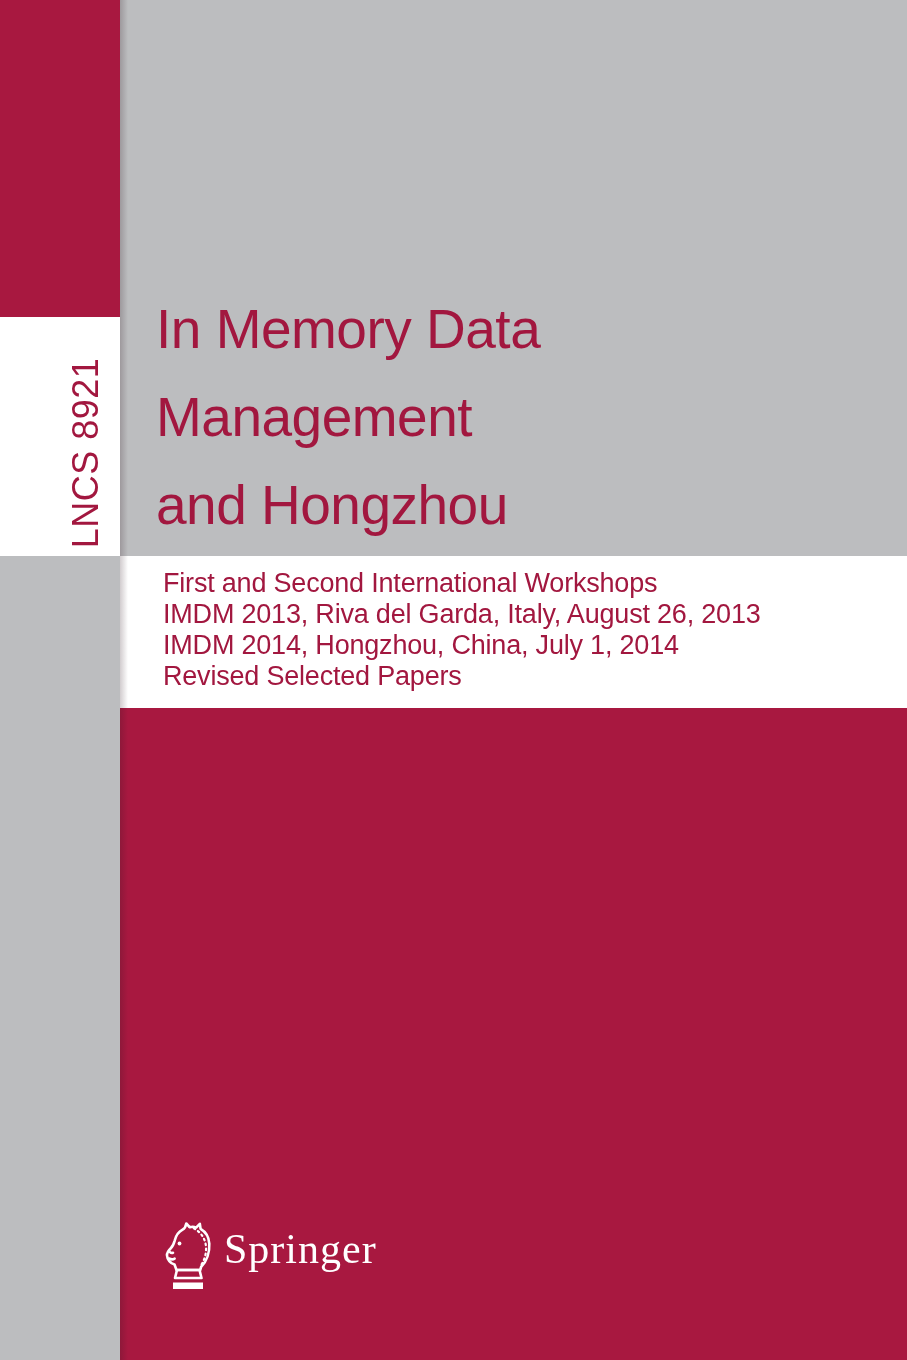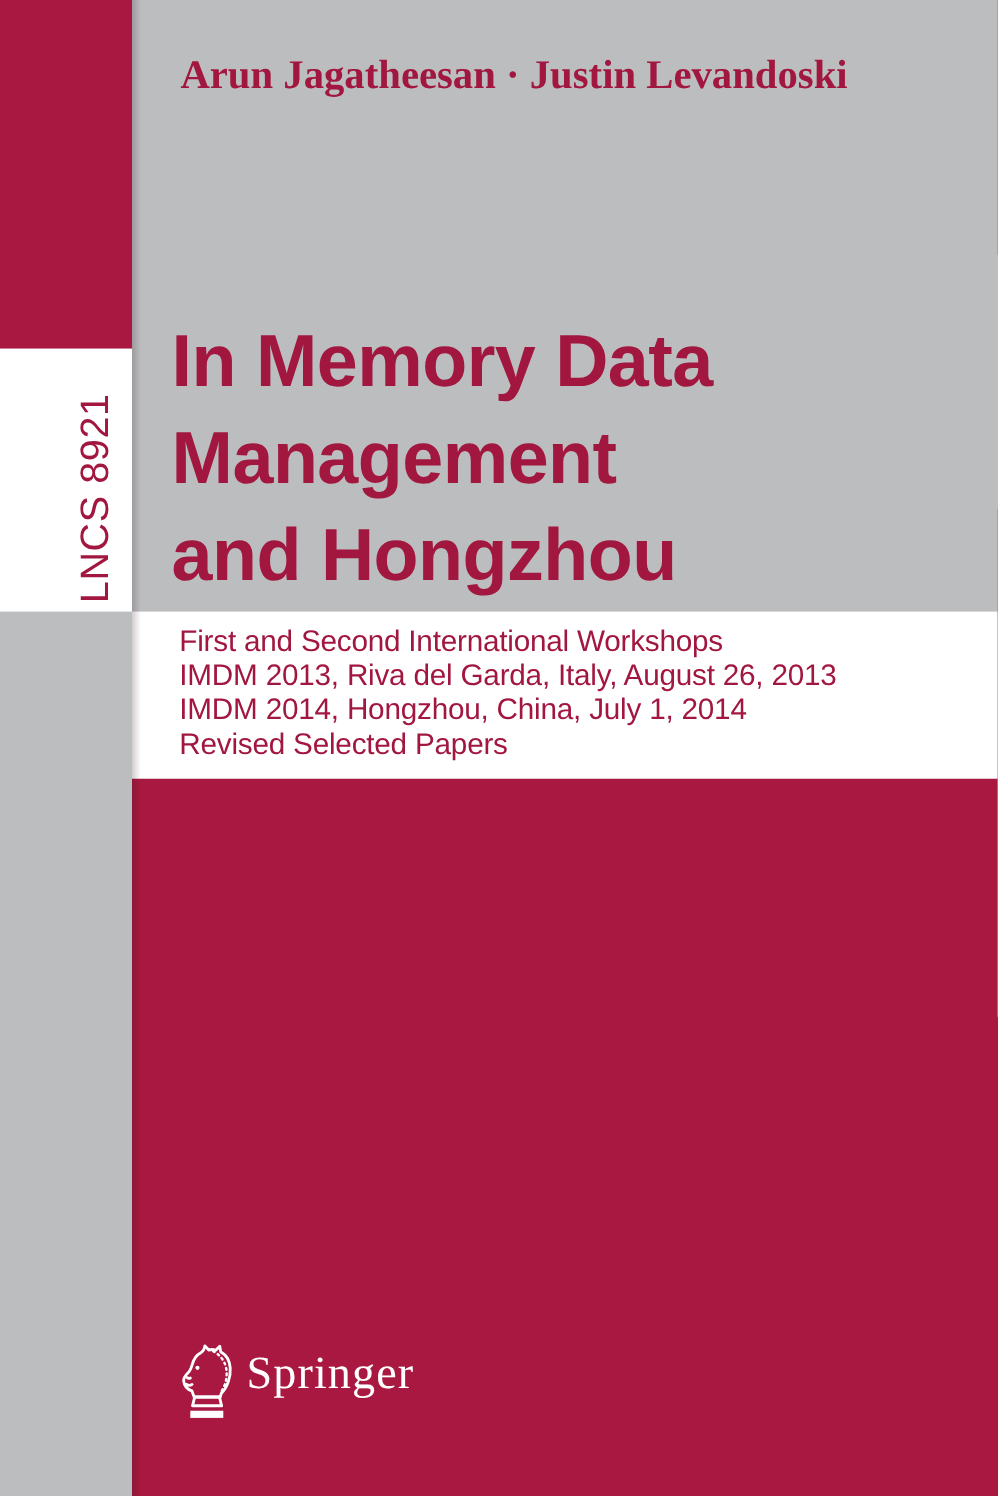--- a/index.html
+++ b/index.html
@@ -52,21 +52,21 @@
   .authors{
     position:absolute;left:164px;top:48px;
     font-family:"Liberation Serif", serif;
     font-weight:700;
     font-size:37px;line-height:41px;
     color:var(--text_crimson,#A2173F);
     white-space:nowrap;
   }
   .book-title{
     position:absolute;left:156px;top:285px;
-    font-size:67px;line-height:88px;font-weight:700;
+    font-size:55px;line-height:88px;font-weight:400;
     color:var(--text_crimson,#A2173F);
     letter-spacing:-0.5px;
     white-space:nowrap;
   }
   .subtitle{
     position:absolute;left:163px;top:568px;
     font-size:27px;line-height:31px;font-weight:400;
     color:var(--text_crimson,#A2173F);
     letter-spacing:-0.2px;
     white-space:nowrap;
@@ -90,21 +90,20 @@
 <div class="page">
 
   <div class="spine-red-block"></div>
   <div class="lncs-box"></div>
   <div class="lncs-label">LNCS 8921</div>
 
   <div class="white-band"></div>
   <div class="red-footer"></div>
 
   <div class="authors">
-    <div>Arun Jagatheesan · Justin Levandoski</div>
   </div>
 
   <div class="book-title">
     <div>In Memory Data</div>
     <div>Management</div>
     <div>and Hongzhou</div>
   </div>
 
   <div class="subtitle">
     <div>First and Second International Workshops</div>

